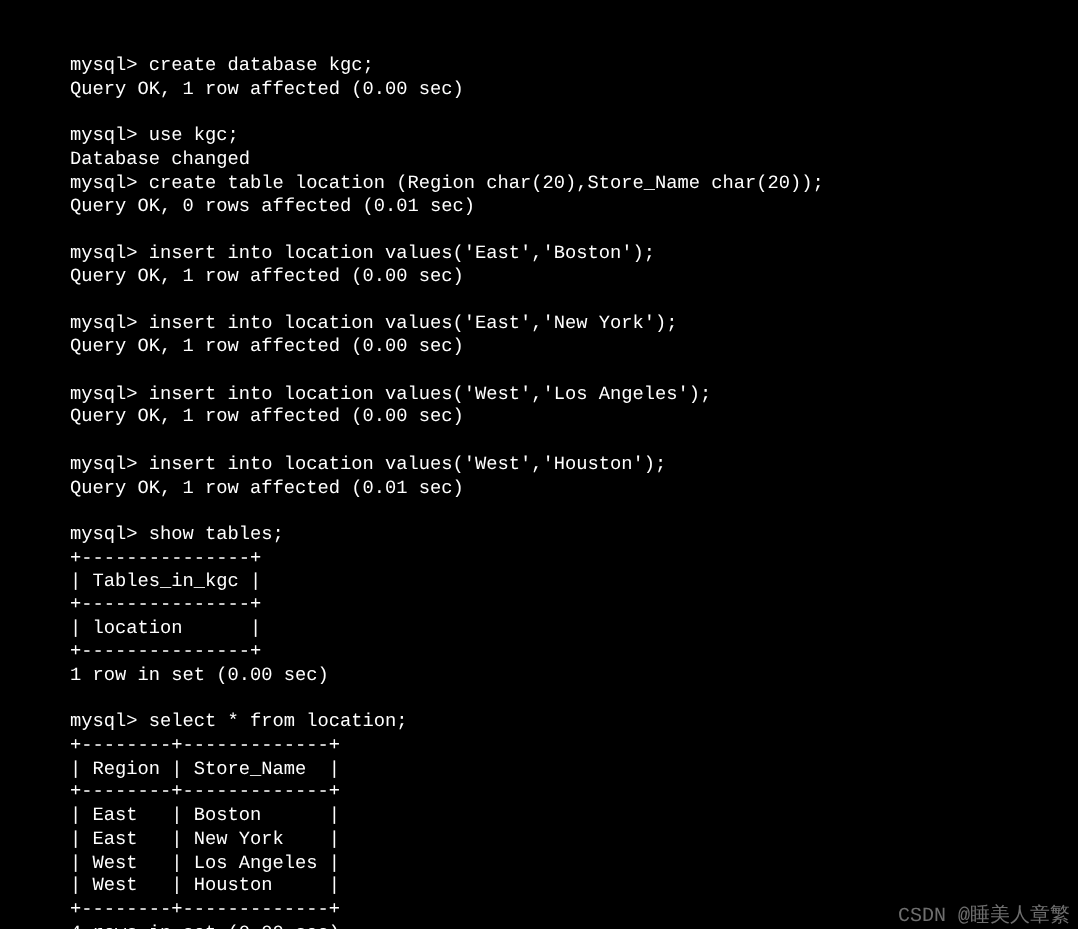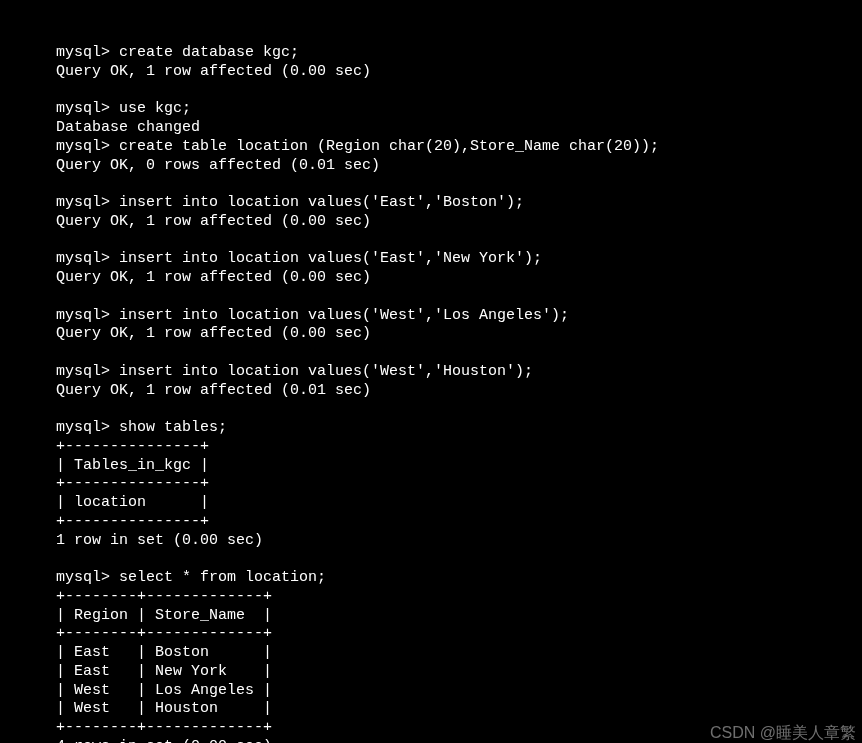--- a/index.html
+++ b/index.html
@@ -20,21 +20,21 @@
       overflow: hidden;
     }
     .terminal {
       white-space: pre;
     }
     .watermark {
       position: absolute;
       bottom: 12px;
       right: 18px;
       color: rgba(200, 200, 200, 0.55);
-      font-family: Liberation Sans, sans-serif;
+      font-family: Liberation Mono, monospace;
       font-size: 16px;
     }
   </style>
 </head>
 <body>
 
 <div class="terminal"><span>mysql&gt; create database kgc;</span>
 <span>Query OK, 1 row affected (0.00 sec)</span>
 <span></span>
 <span>mysql&gt; use kgc;</span>

